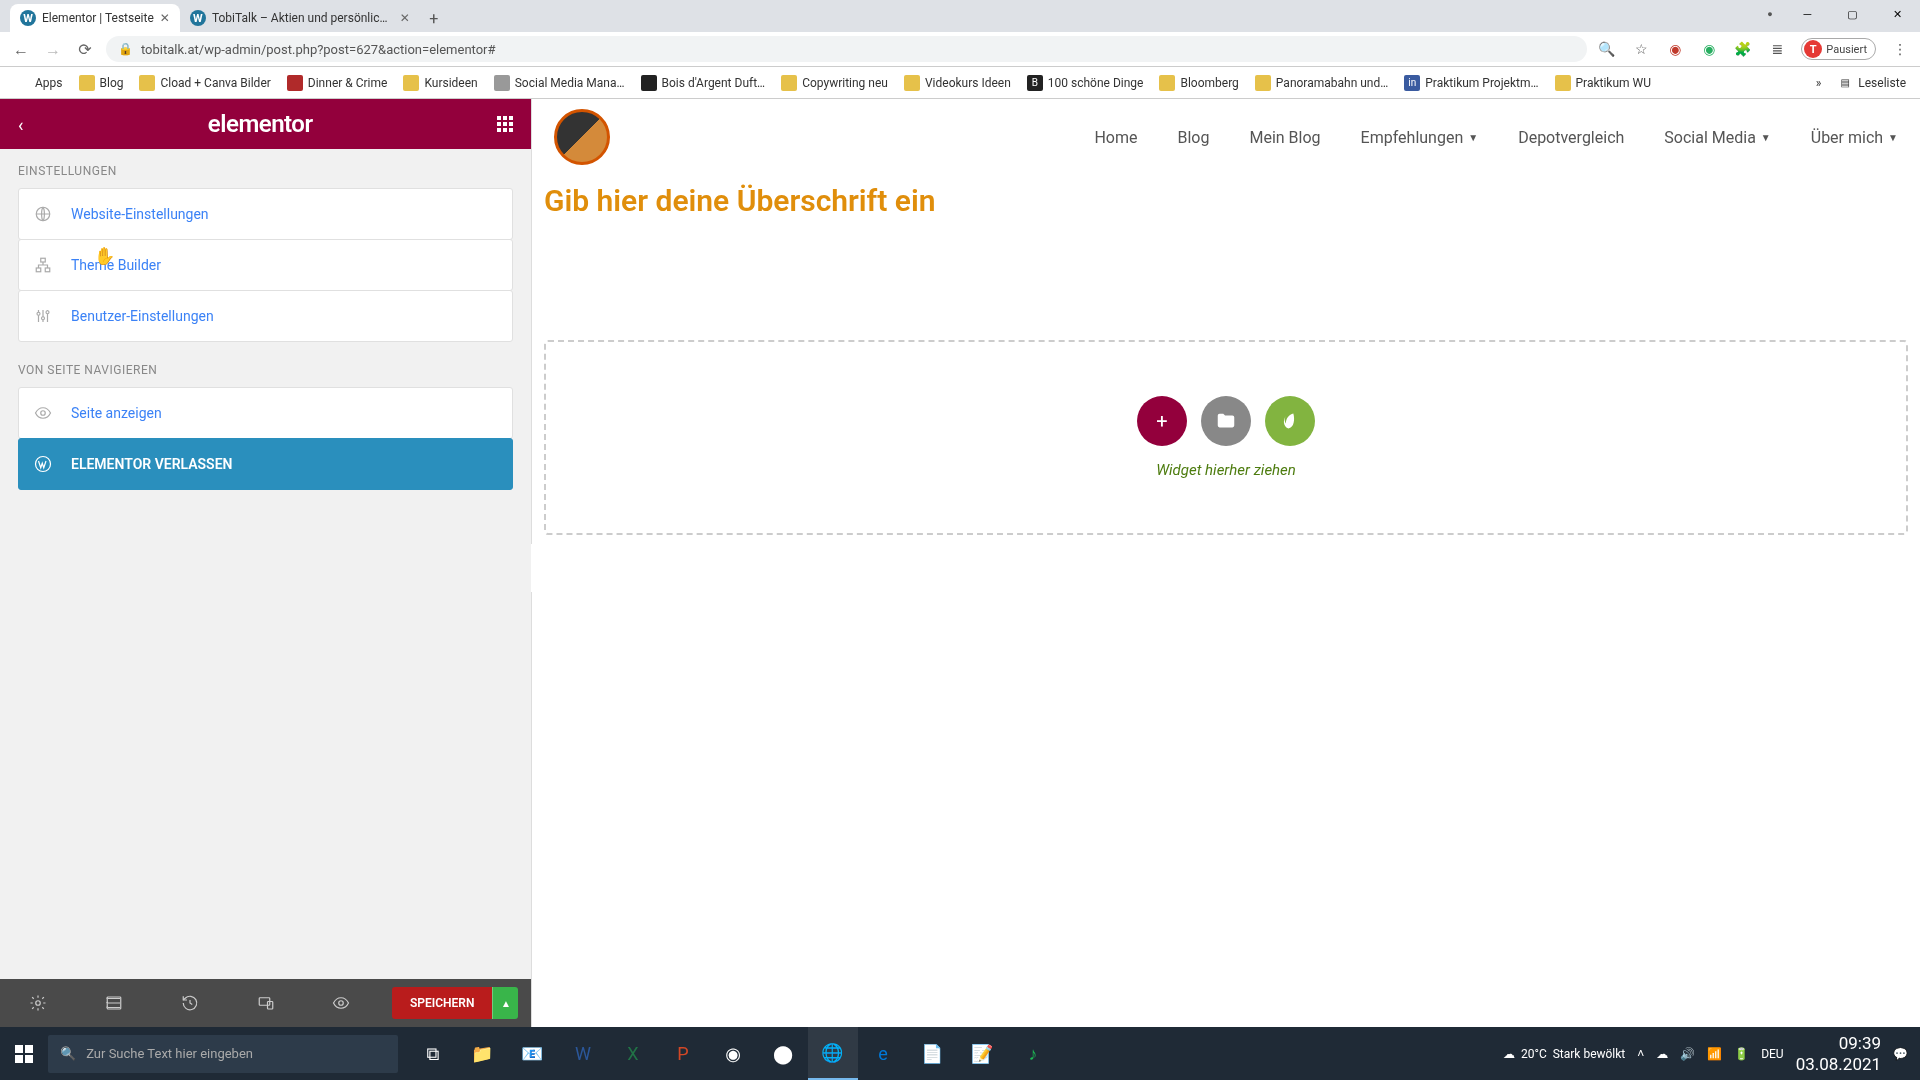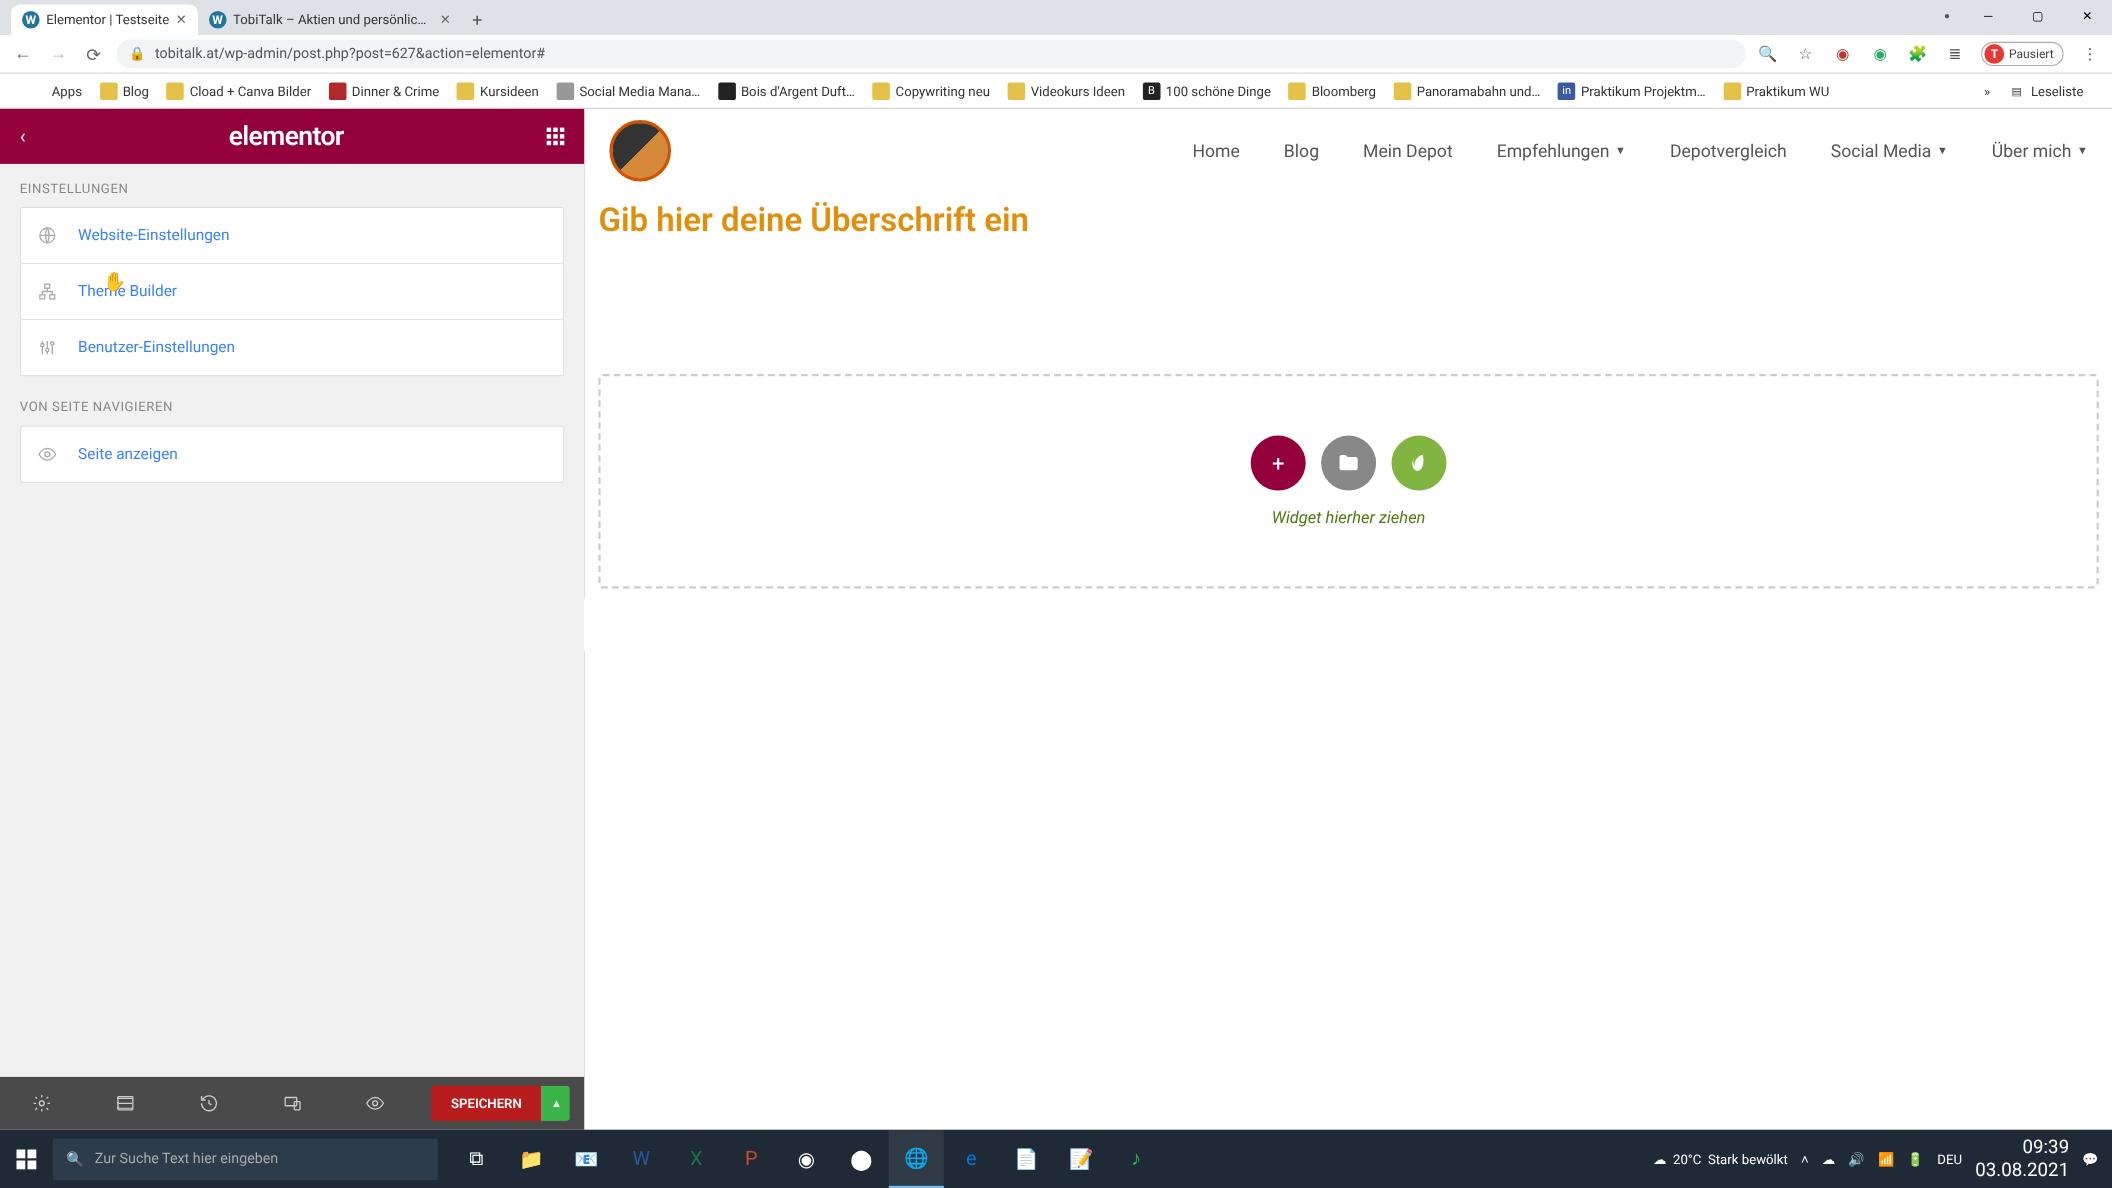--- a/index.html
+++ b/index.html
@@ -20,21 +20,21 @@
   .browser-toolbar { height: 35px; background: #fff; border-bottom: 1px solid #ccc; display: flex; align-items: center; padding: 0 10px; gap: 10px; }
   .nav-btn { width: 22px; height: 22px; display: flex; align-items: center; justify-content: center; color: #666; font-size: 16px; }
   .nav-btn.disabled { color: #bbb; }
   .addr-bar { flex: 1; height: 26px; background: #f1f3f4; border-radius: 13px; display: flex; align-items: center; padding: 0 12px; gap: 8px; font-size: 13px; color: #555; }
   .addr-lock { font-size: 12px; color: #666; }
   .toolbar-icons { display: flex; gap: 14px; align-items: center; }
   .toolbar-icon { width: 20px; height: 20px; display: flex; align-items: center; justify-content: center; font-size: 14px; color: #555; }
   .profile-badge { display: flex; align-items: center; gap: 4px; border: 1px solid #aaa; border-radius: 12px; padding: 1px 8px 1px 2px; font-size: 11px; color: #444; }
   .profile-avatar { width: 18px; height: 18px; border-radius: 50%; background: #e53935; color: #fff; display: flex; align-items: center; justify-content: center; font-size: 11px; font-weight: bold; }
 
-  .bookmarks-bar { height: 32px; background: #fff; border-bottom: 1px solid #ccc; display: flex; padding: 0 22px; gap: 8px; font-size: 12px; color: #333; }
+  .bookmarks-bar { height: 32px; background: #fff; border-bottom: 1px solid #ccc; display: flex; padding: 0 10px; gap: 8px; font-size: 12px; color: #333; }
   .bm-item { display: flex; align-items: center; gap: 5px; padding: 2px 4px; cursor: pointer; white-space: nowrap; }
   .bm-icon { width: 16px; height: 16px; border-radius: 2px; display: flex; align-items: center; justify-content: center; font-size: 10px; }
   .bm-spacer { flex: 1; }
 
   
   .app-area { position: absolute; top: 99px; left: 0; right: 0; bottom: 53px; display: flex; }
 
   
   .elementor-panel { width: 532px; background: #f1f1f1; display: flex; flex-direction: column; border-right: 1px solid #ddd; position: relative; }
   .panel-header { height: 50px; background: #93003c; color: #fff; display: flex; align-items: center; justify-content: space-between; padding: 0 18px; }
@@ -276,20 +276,29 @@
       <div class="settings-list">
         <div class="settings-item">
           <span class="item-icon">
               <svg class="ic" viewBox="0 0 24 24" fill="none" stroke="currentColor" stroke-width="1.6">
                 <path d="M2 12s3.5-7 10-7 10 7 10 7-3.5 7-10 7S2 12 2 12z"></path>
                 <circle cx="12" cy="12" r="3"></circle>
               </svg>
             </span>
           <span>Seite anzeigen</span>
         </div>
+        <div class="settings-item exit">
+          <span class="item-icon">
+              <svg class="ic" viewBox="0 0 24 24" fill="currentColor">
+                <circle cx="12" cy="12" r="10" fill="none" stroke="#fff" stroke-width="1.6"></circle>
+                <path d="M6 8l3 9 2-6 2 6 3-9" stroke="#fff" stroke-width="1.6" fill="none"></path>
+              </svg>
+            </span>
+          <span>ELEMENTOR VERLASSEN</span>
+        </div>
       </div>
     </div>
 
     <div class="panel-footer">
       <div class="footer-icon">
           <svg class="ic" viewBox="0 0 24 24" fill="none" stroke="currentColor" stroke-width="1.6">
             <circle cx="12" cy="12" r="3"></circle>
             <path d="M12 2v3M12 19v3M4.2 4.2l2.1 2.1M17.7 17.7l2.1 2.1M2 12h3M19 12h3M4.2 19.8l2.1-2.1M17.7 6.3l2.1-2.1"></path>
           </svg>
         </div>
@@ -334,21 +343,21 @@
     <div class="site-header">
       <div class="site-logo"></div>
       <div class="site-nav">
         <div class="nav-item">
             <span>Home</span>
           </div>
         <div class="nav-item">
             <span>Blog</span>
           </div>
         <div class="nav-item">
-            <span>Mein Depot</span>
+            <span>Mein Blog</span>
           </div>
         <div class="nav-item">
             <span>Empfehlungen</span>
             <span class="nav-caret">▼</span>
           </div>
         <div class="nav-item">
             <span>Depotvergleich</span>
           </div>
         <div class="nav-item">
             <span>Social Media</span>

